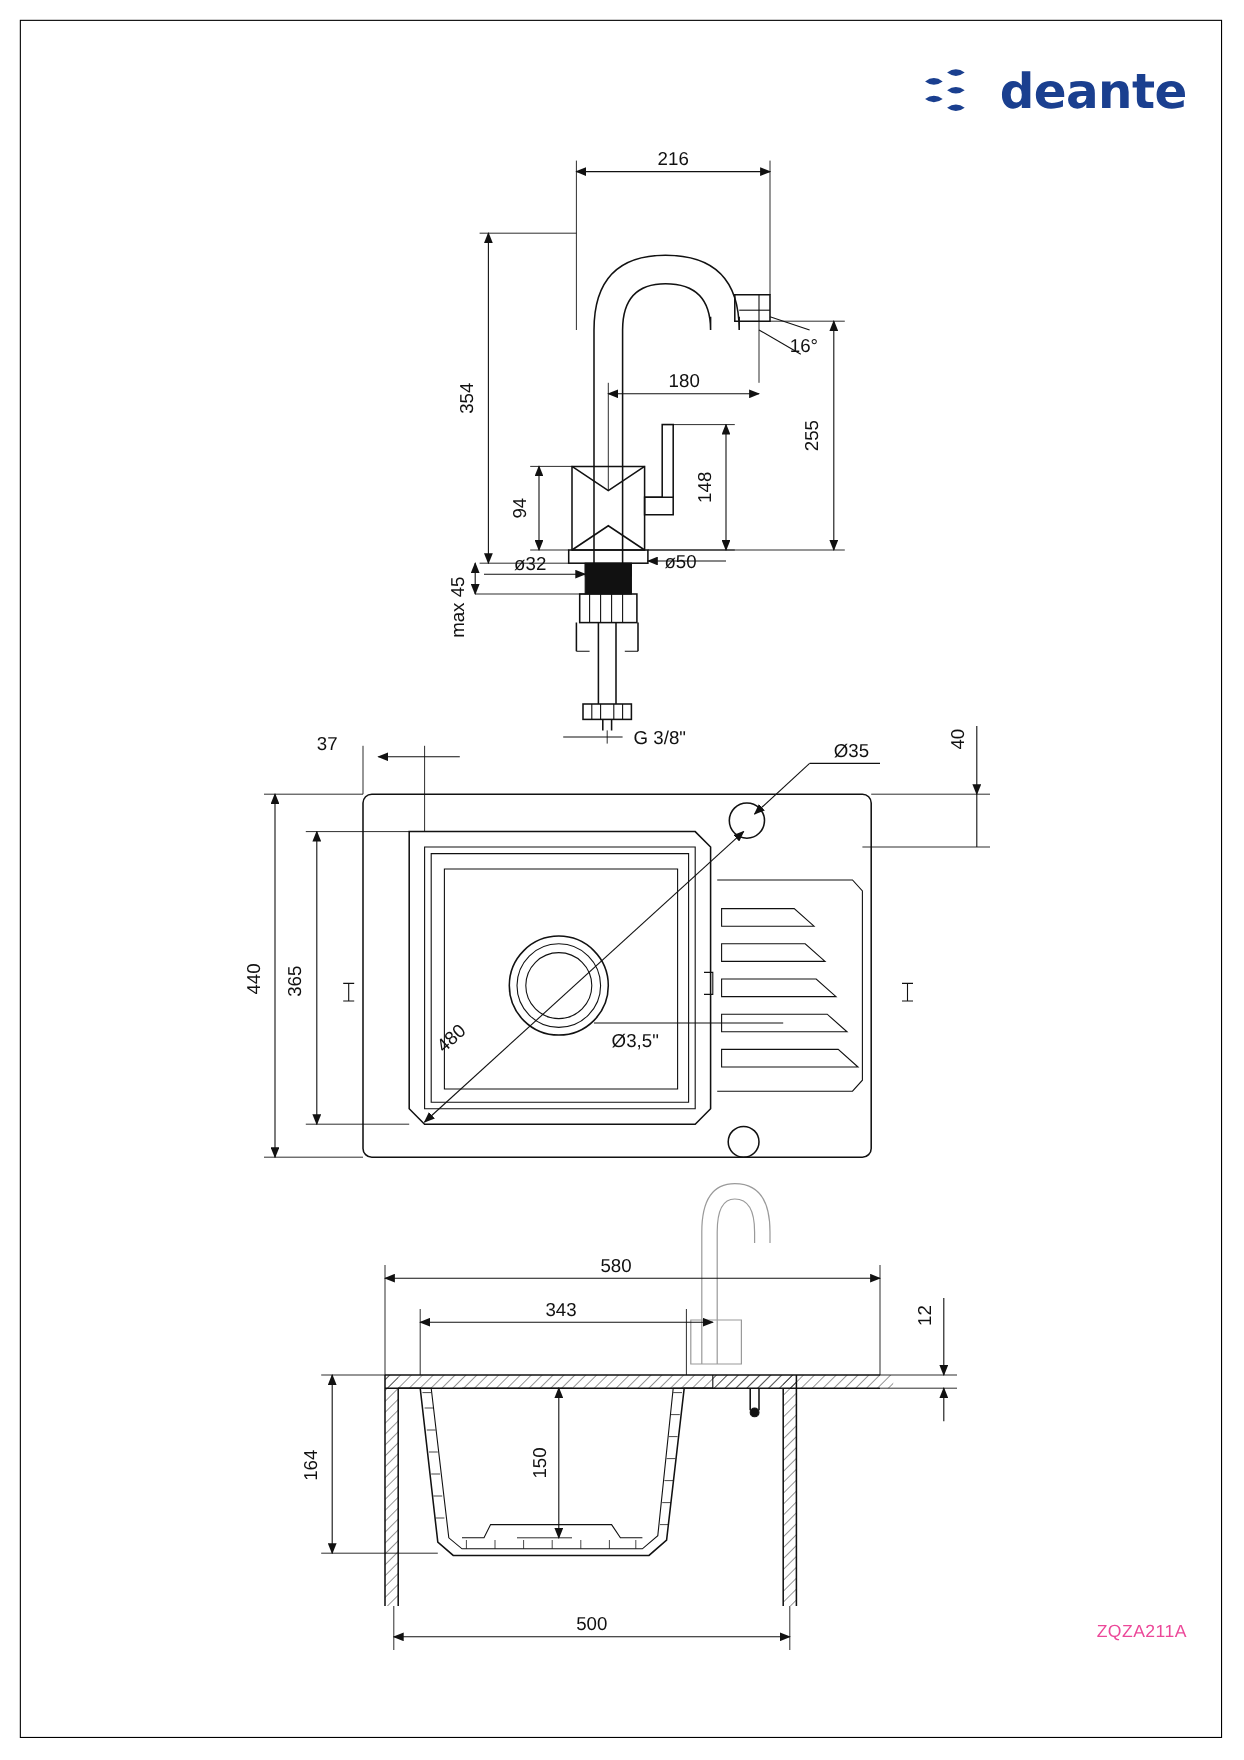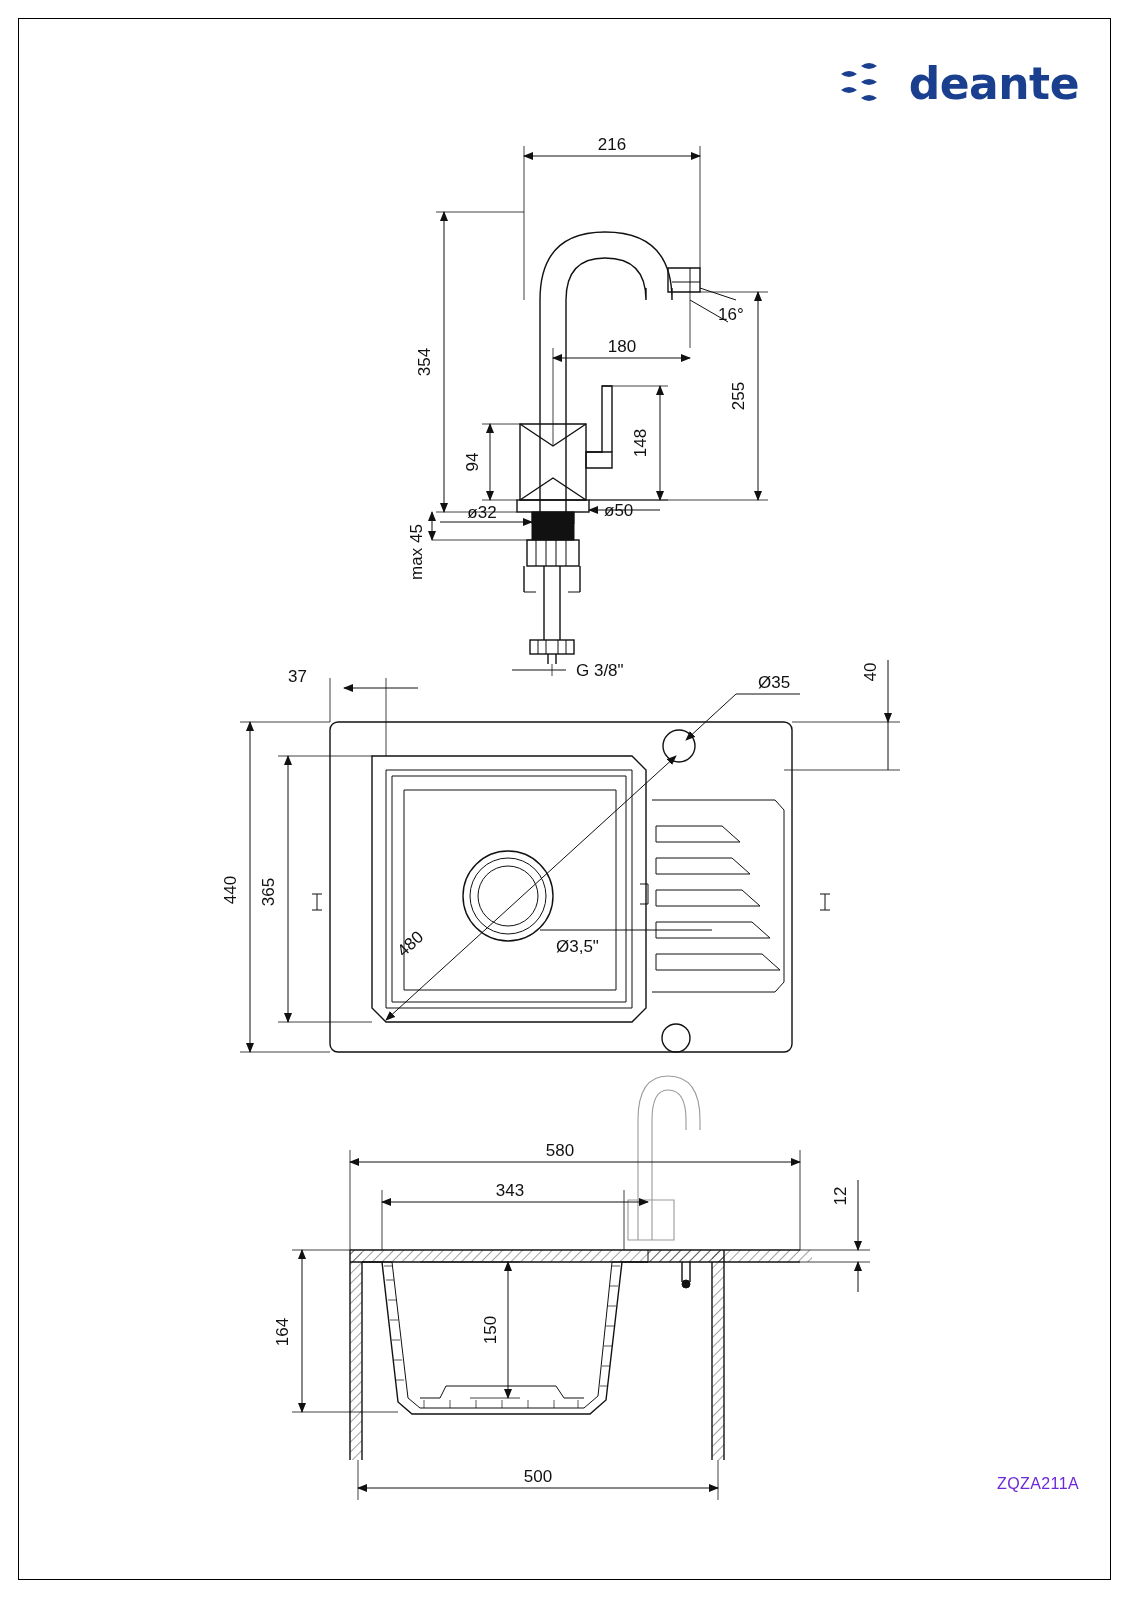--- a/index.html
+++ b/index.html
@@ -48,21 +48,21 @@
     font-weight: bold;
     color: #1a3f8f;
     letter-spacing: -0.5px;
     font-family: "DejaVu Sans", sans-serif;
   }
   .code {
     position: absolute;
     right: 52px;
     bottom: 42px;
     font-size: 16px;
-    color: #6d28d9;
+    color: #ec4899;
     letter-spacing: 0.4px;
   }
   text {
     font-family: "Liberation Sans", sans-serif;
     fill: #111;
   }
   .dim {
     font-size: 17px;
   }
   .dimline {

